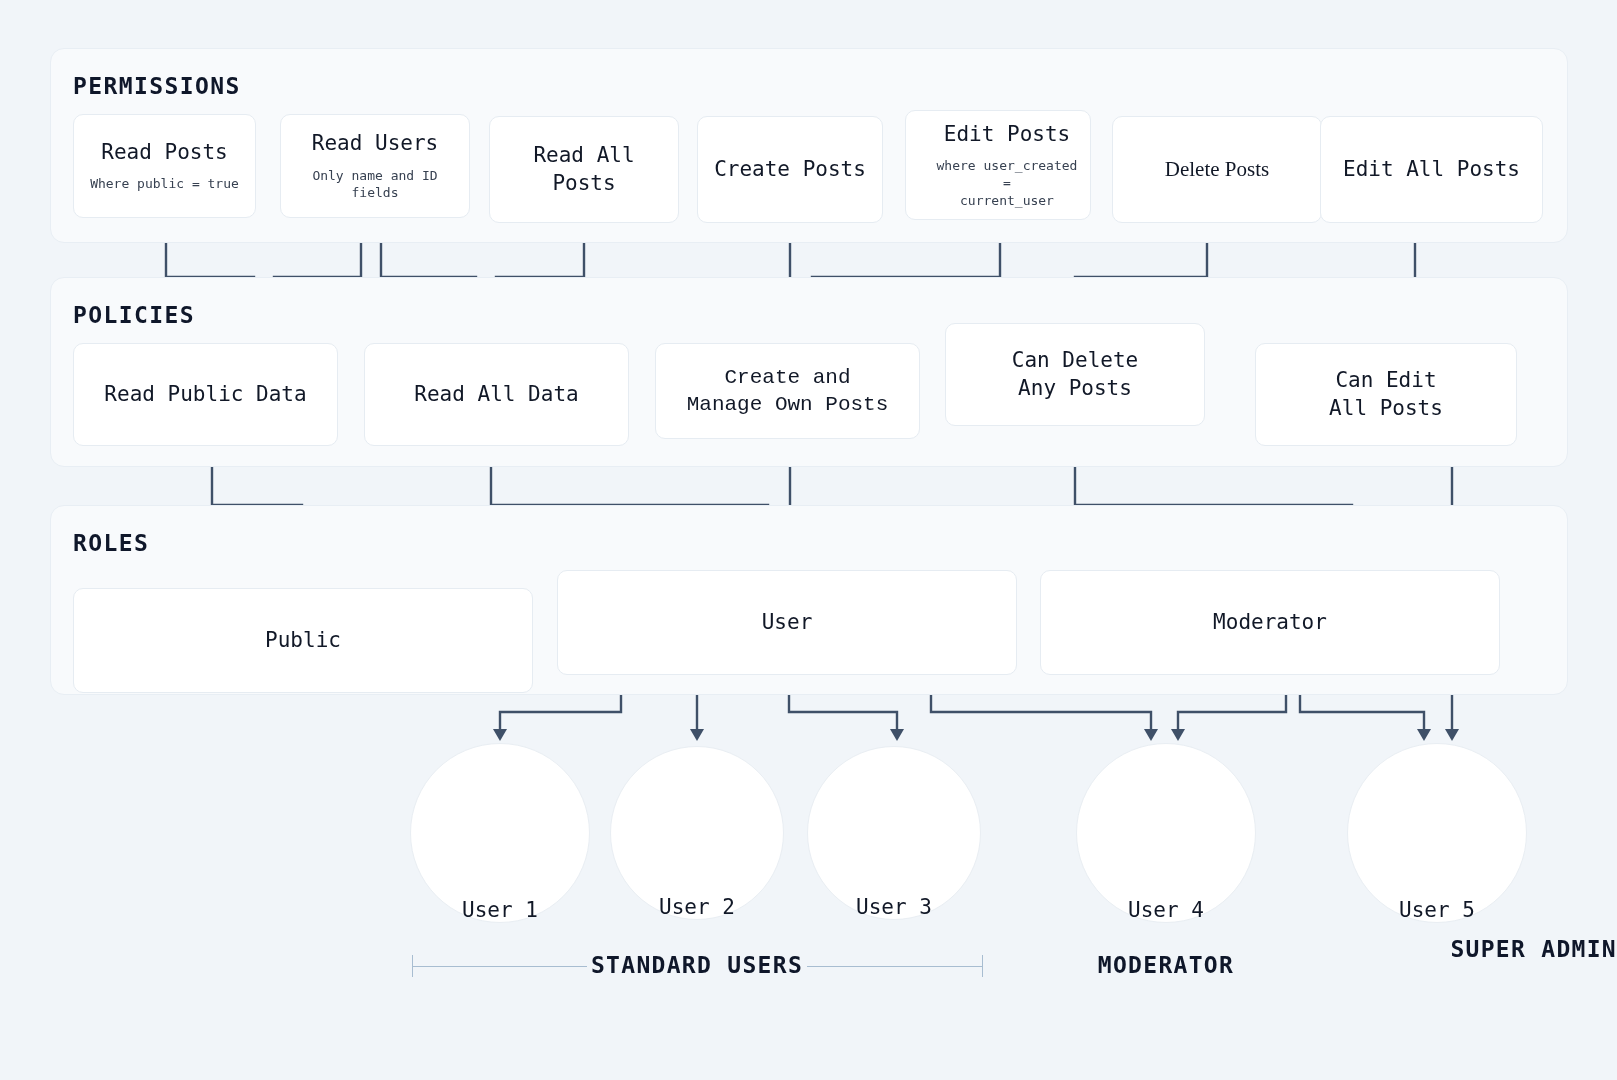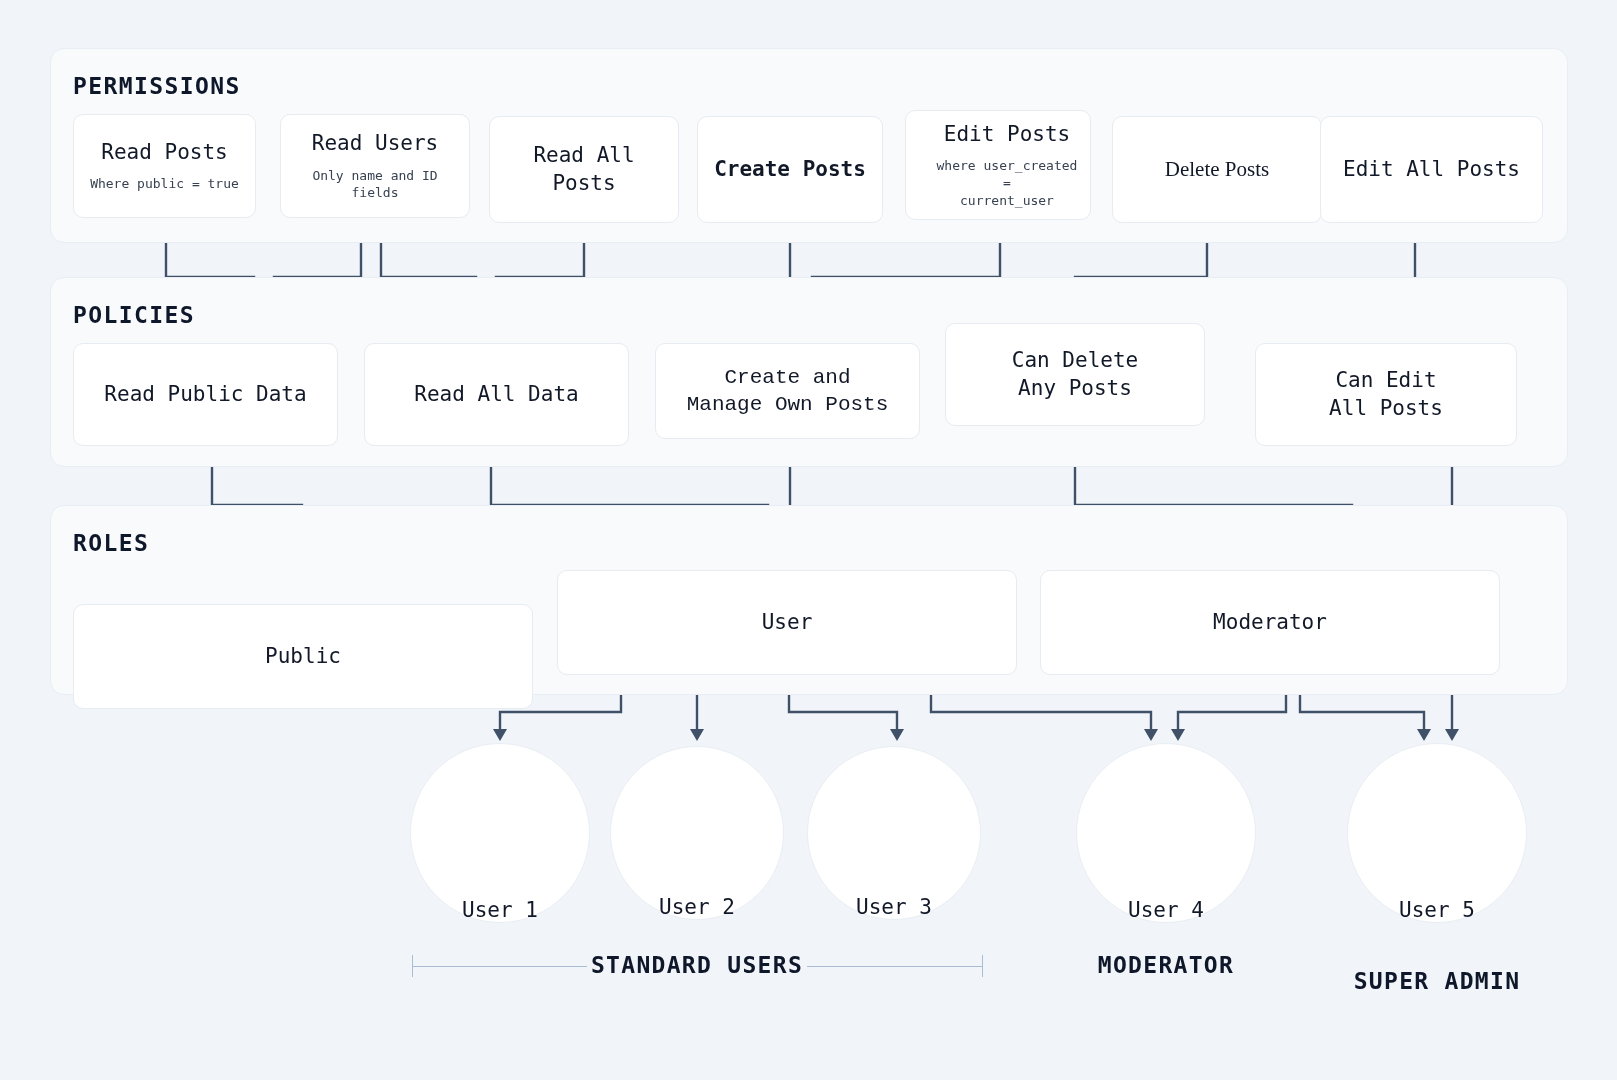--- a/index.html
+++ b/index.html
@@ -156,21 +156,21 @@
         <div class="title">Read Posts</div>
         <div class="sub">Where public = true</div>
       </div>
       <div class="card perm-card" style="left: 280px; top: 114px; width: 190px; height: 104px;">
         <div class="title">Read Users</div>
         <div class="sub">Only name and ID fields</div>
       </div>
       <div class="card perm-card" style="left: 489px; top: 116px; width: 190px; height: 107px;">
         <div class="title">Read All Posts</div>
       </div>
-      <div class="card perm-card" style="left: 697px; top: 116px; width: 186px; height: 107px; font-weight: bold;">
+      <div class="card perm-card" style="left: 697px; top: 116px; width: 186px; height: 107px;">
         <div class="title">Create Posts</div>
       </div>
       <div class="card perm-card" style="left: 905px; top: 110px; width: 186px; height: 110px; padding-left: 28px;">
         <div class="title">Edit Posts</div>
         <div class="sub">where user_created =
 current_user</div>
       </div>
       <div class="card perm-card" style="left: 1112px; top: 116px; width: 210px; height: 107px; font-family: Liberation Serif, serif;">
         <div class="title">Delete Posts</div>
       </div>
@@ -188,21 +188,21 @@
 Manage Own Posts</div>
       </div>
       <div class="card policy-card" style="left: 945px; top: 323px; width: 260px; height: 103px;">
         <div class="title">Can Delete
 Any Posts</div>
       </div>
       <div class="card policy-card" style="left: 1233px; top: 343px; width: 262px; height: 103px; margin-left: 22px;">
         <div class="title">Can Edit
 All Posts</div>
       </div>
-      <div class="card role-card" style="left: 73px; top: 604px; width: 460px; height: 105px;">
+      <div class="card role-card" style="left: 73px; top: 588px; width: 460px; height: 105px;">
         <div class="title">Public</div>
       </div>
       <div class="card role-card" style="left: 557px; top: 570px; width: 460px; height: 105px;">
         <div class="title">User</div>
       </div>
       <div class="card role-card" style="left: 1040px; top: 570px; width: 460px; height: 105px;">
         <div class="title">Moderator</div>
       </div>
       <div class="circle" style="left: 410px; top: 743px; width: 180px; height: 180px;">
         <span class="label">User 1</span>
@@ -218,15 +218,15 @@
       </div>
       <div class="circle" style="left: 1347px; top: 743px; width: 180px; height: 180px;">
         <span class="label">User 5</span>
       </div>
       <div class="grp-label" style="left: 517px; top: 952px; width: 360px;">STANDARD USERS</div>
       <div class="bracket-line" style="left: 412px; top: 966px; width: 175px;"></div>
       <div class="bracket-line" style="left: 807px; top: 966px; width: 175px;"></div>
       <div class="bracket-tick" style="left: 412px; top: 955px; height: 22px;"></div>
       <div class="bracket-tick" style="left: 982px; top: 955px; height: 22px;"></div>
       <div class="grp-label" style="left: 986px; top: 952px; width: 360px;">MODERATOR</div>
-      <div class="grp-label" style="left: 1257px; top: 968px; width: 360px;">SUPER ADMIN</div>
+      <div class="grp-label" style="left: 1257px; top: 936px; width: 360px; text-align: right;">SUPER ADMIN</div>
     </div>
 </div>
 
 </body></html>

